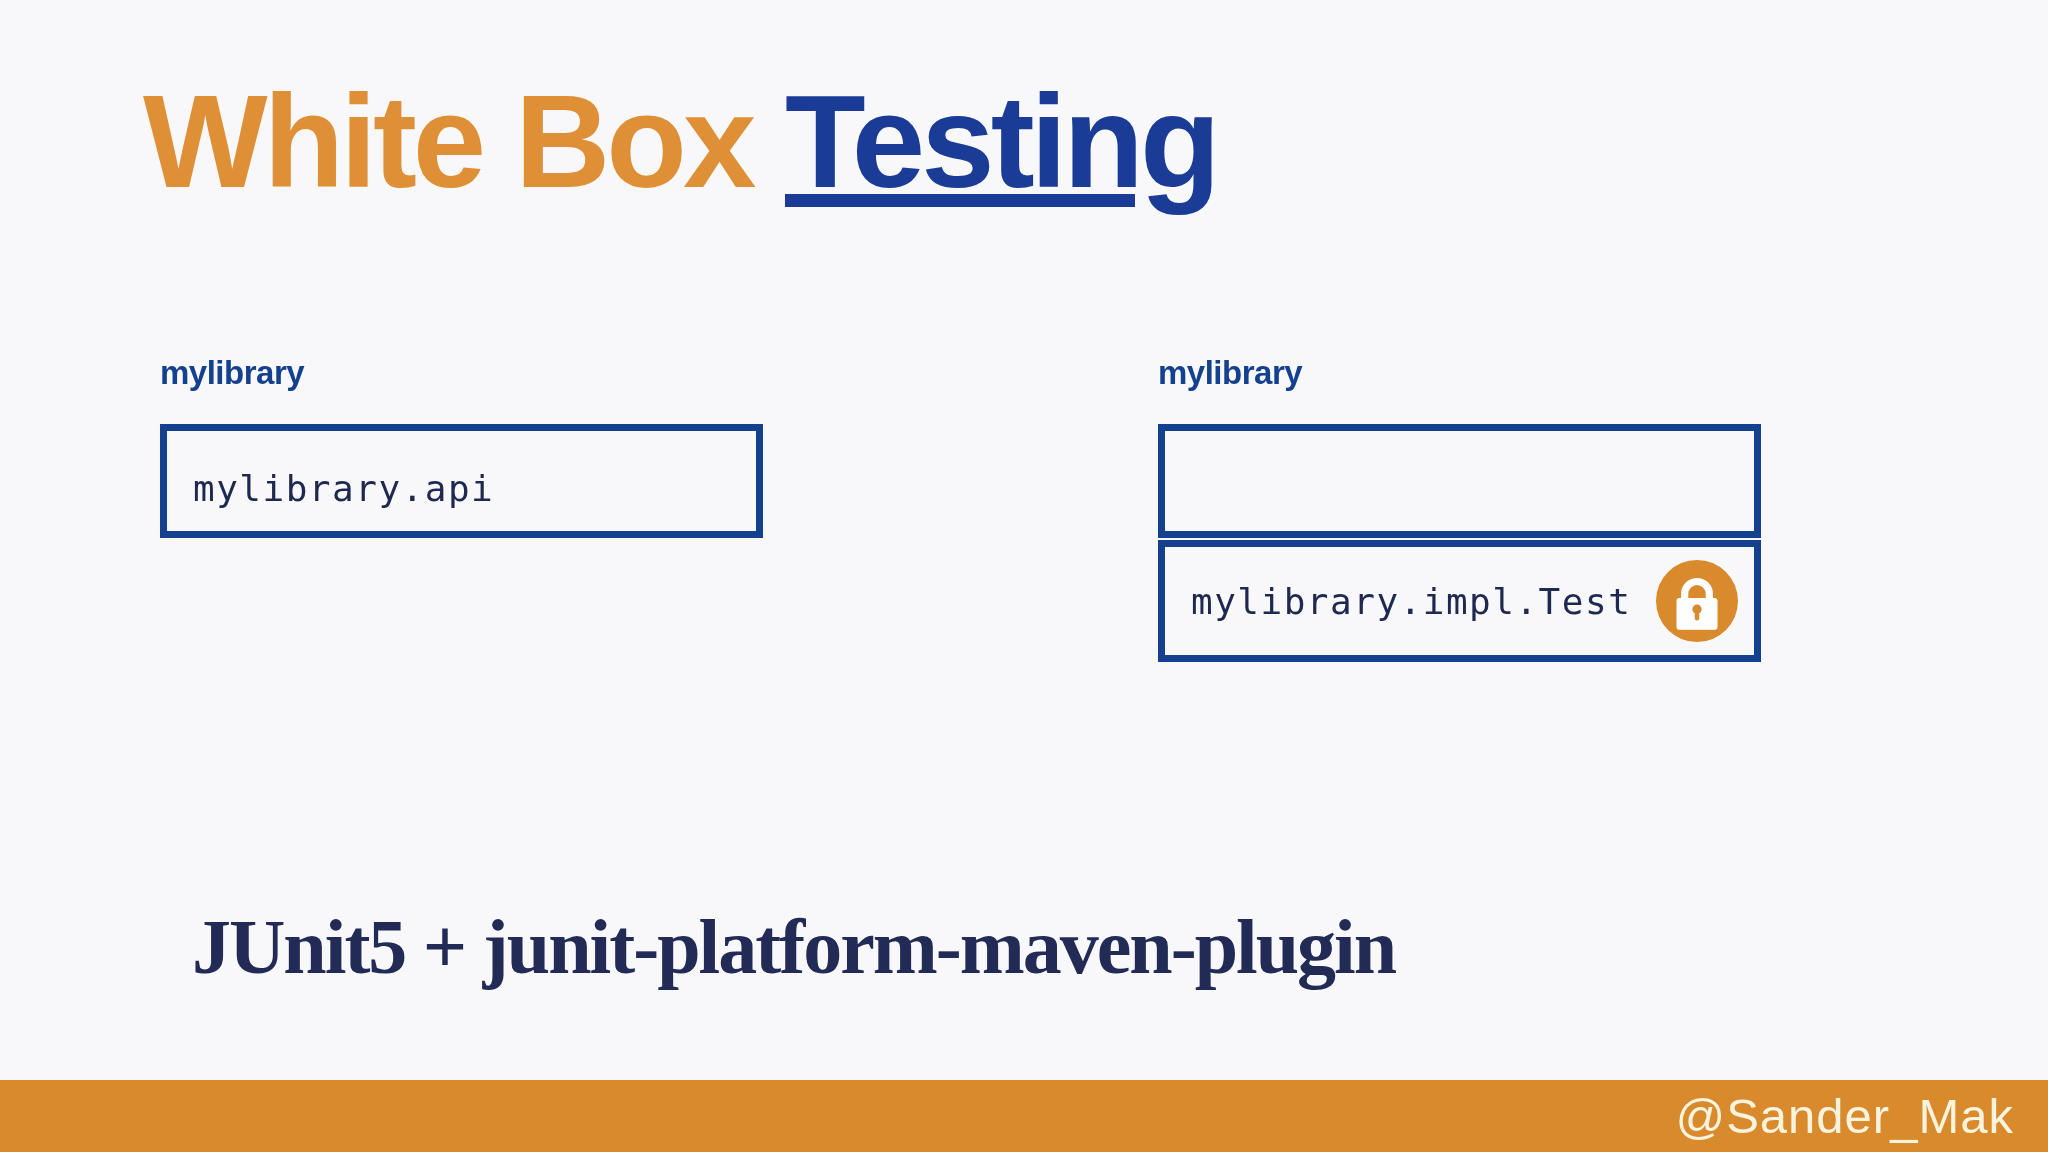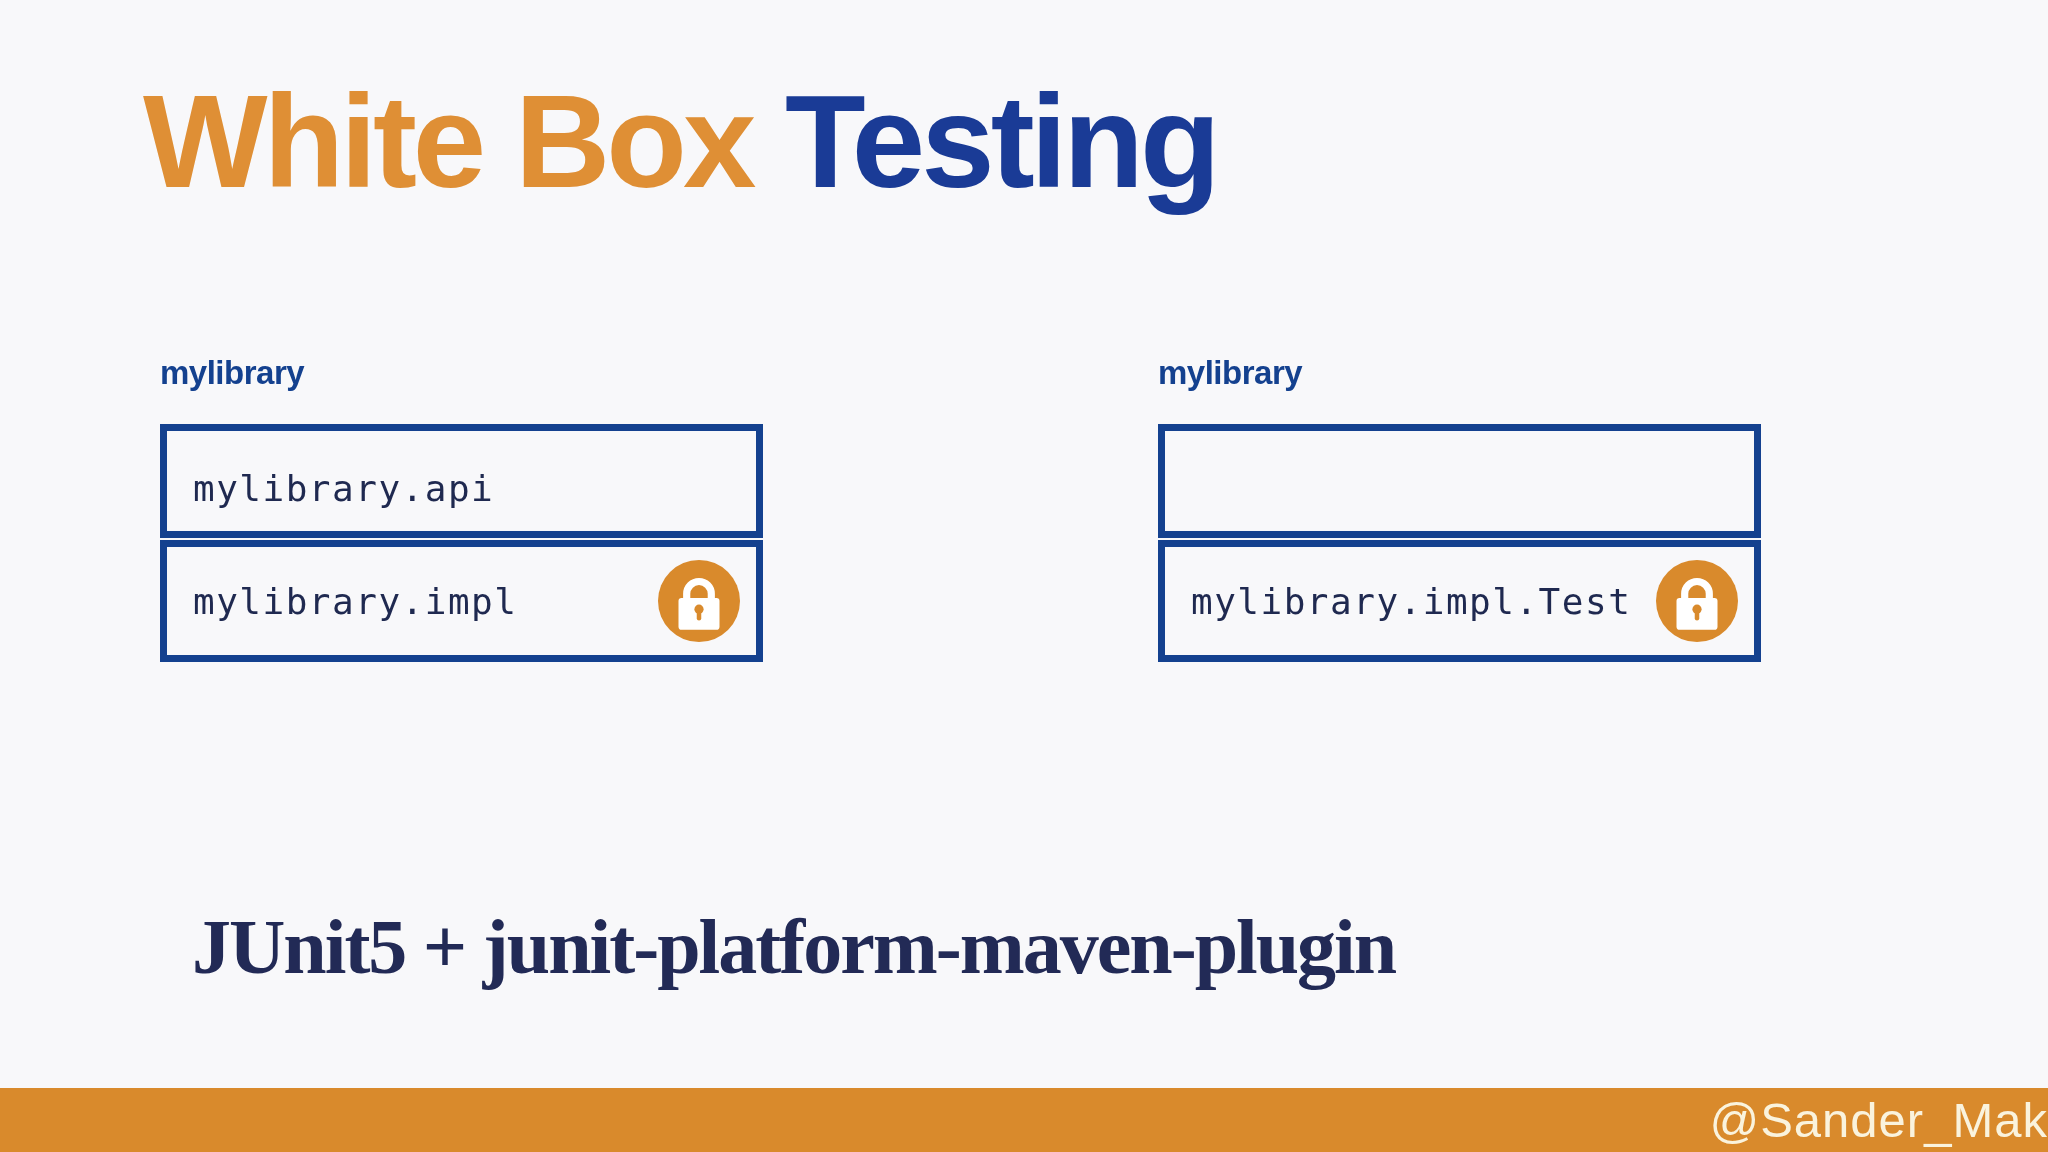--- a/index.html
+++ b/index.html
@@ -18,21 +18,21 @@
     width:2048px;height:1152px;
     position:relative;overflow:hidden;
     font-family:"Liberation Sans","DejaVu Sans",sans-serif;
   }
   .title{
     position:absolute;left:143px;top:66px;
     font-size:132px;font-weight:700;letter-spacing:-4px;
     line-height:1.15;white-space:nowrap;
   }
   .title .t-orange{color:var(--title-orange);}
-  .title .t-navy{color:var(--testing-blue);}
+  .title .t-navy{color:var(--testing-blue);text-decoration:underline;}
 
   .module{position:absolute;top:355px;width:712px;}
   .module.left{left:160px;}
   .module.right{left:1158px;}
   .module-label{
     font-size:33px;font-weight:700;letter-spacing:-0.5px;
     color:var(--royal-blue);line-height:36px;
   }
   .module-box{margin-top:33px;width:603px;}
   .module-row{
@@ -52,51 +52,40 @@
   .lock{margin-left:auto;width:82px;height:82px;display:block;flex:0 0 auto;}
   .lock svg{display:block;width:82px;height:82px;}
 
   .subtitle{
     position:absolute;left:192px;top:902px;
     font-size:78px;font-weight:700;letter-spacing:-2px;
     color:var(--dark-navy);white-space:nowrap;font-family:Liberation Serif, serif;
   }
 
   .footer-bar{
-    position:absolute;left:0;right:0;bottom:0;height:64px;
+    position:absolute;left:0;right:0;bottom:0;height:72px;
     background:var(--accent-orange);
     display:flex;align-items:center;justify-content:flex-end;
+    padding-right:34px;
   }
   .footer-handle{
     color:var(--footer-cream);
     font-size:49px;letter-spacing:1px;line-height:1;
   }
 </style>
 </head>
 <body>
 
 <h1 class="title"><span class="t-orange">White Box </span><span class="t-navy">Testing</span></h1>
 
 <section class="module left">
   <div class="module-label">mylibrary</div>
   <div class="module-box">
     <div class="module-row row-top">
       <span class="mono">mylibrary.api</span>
-    </div>
-    <div class="module-row row-bottom">
-      <span class="mono">mylibrary.impl</span>
-      <span class="lock">
-        <svg viewBox="0 0 80 80" xmlns="http://www.w3.org/2000/svg">
-          <circle cx="40" cy="40" r="40" fill="#D98A2C"></circle>
-          <path d="M28 40 v-7 a12 12 0 0 1 24 0 v7" fill="none" stroke="#FFFFFF" stroke-width="7"></path>
-          <rect x="20" y="37" width="40" height="31" rx="3" fill="#FFFFFF"></rect>
-          <circle cx="40" cy="48" r="4.5" fill="#D98A2C"></circle>
-          <rect x="37.8" y="50" width="4.4" height="9" rx="2.2" fill="#D98A2C"></rect>
-        </svg>
-      </span>
     </div>
   </div>
 </section>
 
 <section class="module right">
   <div class="module-label">mylibrary</div>
   <div class="module-box">
     <div class="module-row row-top">
       <span class="mono"></span>
     </div>

